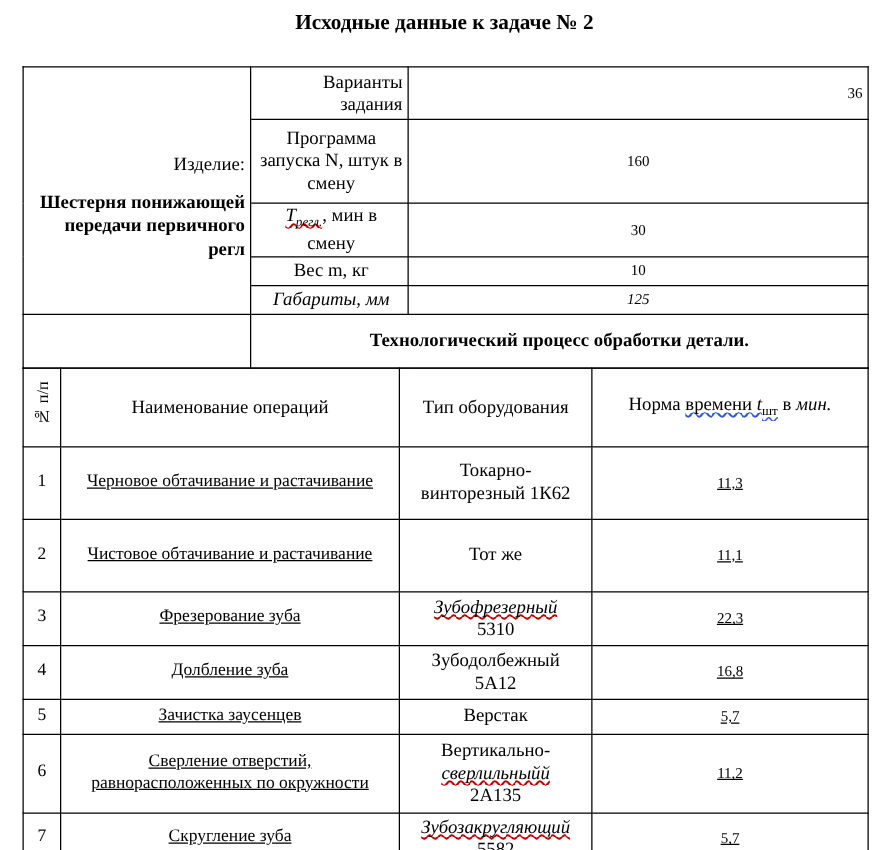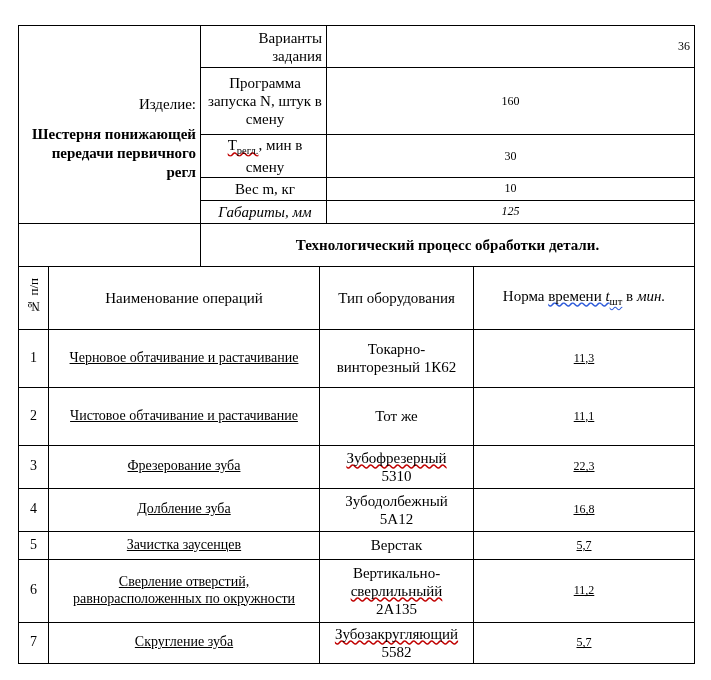--- a/index.html
+++ b/index.html
@@ -50,33 +50,34 @@
     display:inline-block;writing-mode:vertical-rl;transform:rotate(180deg);
     white-space:nowrap;font-size:13px;line-height:1;
   }
   td.num{font-size:14px !important;}
   td.op{font-size:14px !important;text-decoration:underline;}
   td.eq .line{display:block;}
   td.norm{font-size:12px !important;text-decoration:underline;}
   sub{font-size:70%;}
   .wavy-red{
     text-decoration:underline;text-decoration-style:wavy;
-    text-decoration-color:#c00000;text-decoration-skip-ink:none;
+    text-decoration-color:#c00000;text-decoration-skip-ink:none;font-style:italic;
   }
   .wavy-blue{
     text-decoration:underline;text-decoration-style:wavy;
     text-decoration-color:#2e5bda;text-decoration-skip-ink:none;text-align:right;
   }
   .it{font-style:italic;}
 </style>
 </head>
 <body>
 
 <div class="page">
 
+  <div class="page-title">Исходные данные к задаче № 2</div>
 
   <table class="tbl tbl-top" style="margin-top:25px;">
     <colgroup>
         <col style="width:182px">
         <col style="width:126px">
         <col style="width:368px">
       </colgroup>
     <tbody>
       <tr>
         <td rowspan="5" class="product-cell">

